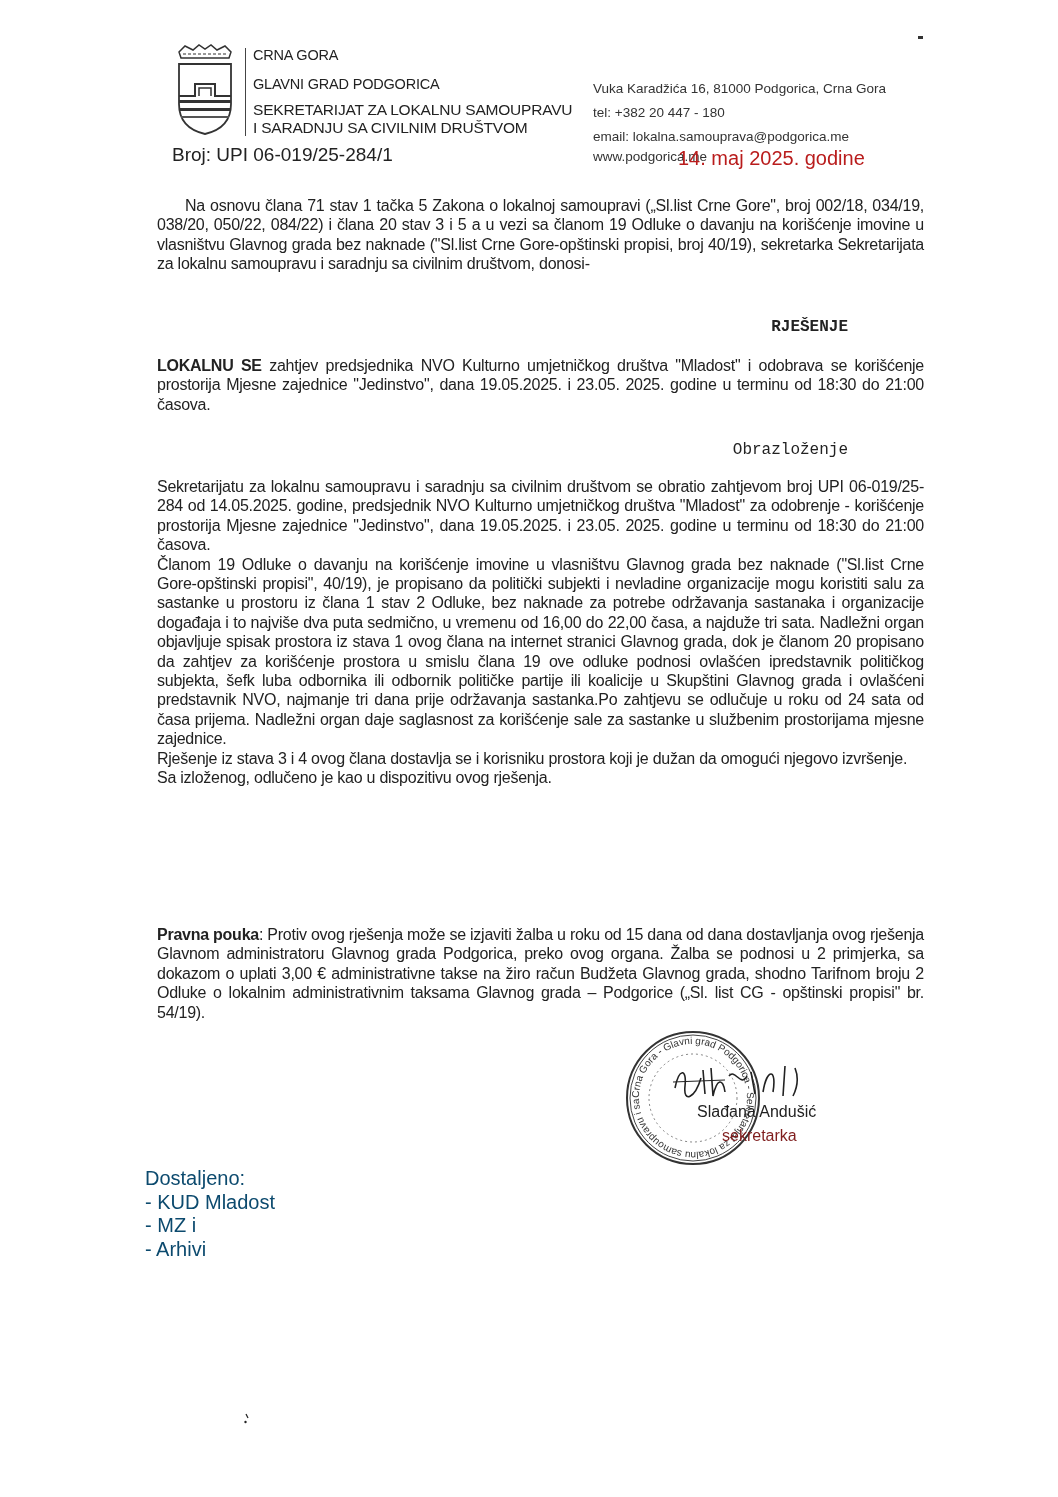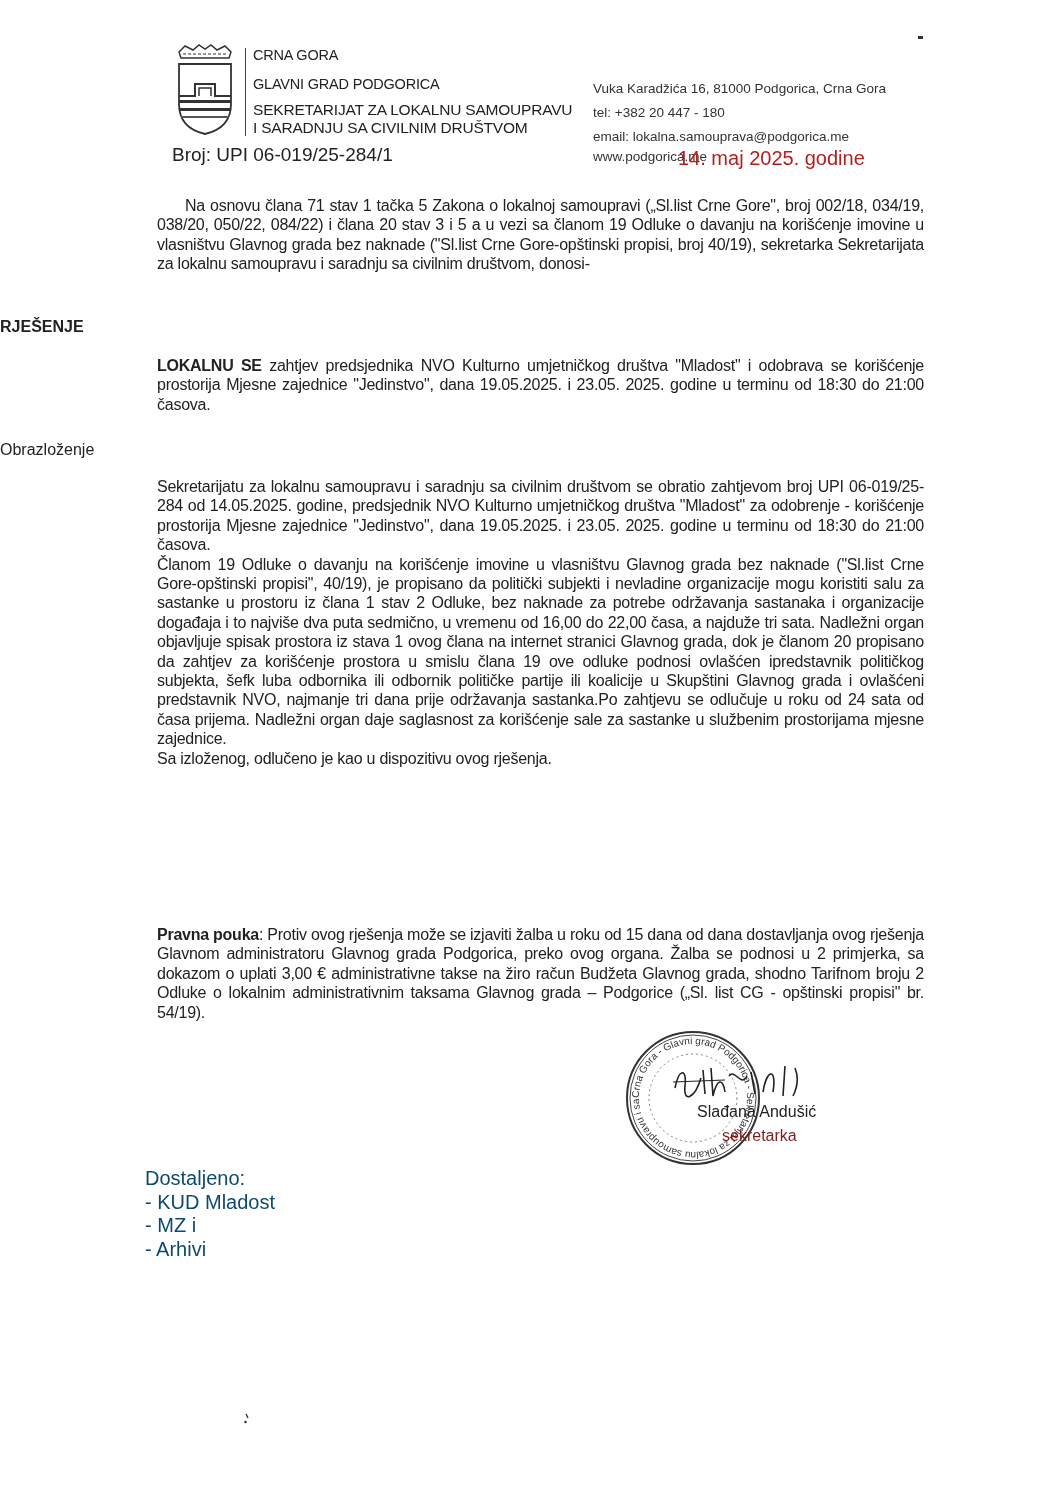--- a/index.html
+++ b/index.html
@@ -16,21 +16,21 @@
   .contact { position: absolute; left: 593px; top: 56px; font-size: 13.5px; color: #333; }
   .contact div { position: absolute; white-space: nowrap; margin-top: 25px; }
 
   .broj { position: absolute; left: 172px; top: 144px; font-size: 19px; color: #222; white-space: nowrap; }
   .date { position: absolute; left: 678px; top: 147px; font-size: 20px; color: #b91c1c; white-space: nowrap; }
 
   .text { position: absolute; left: 157px; width: 767px; font-size: 16px; line-height: 19.4px;
           text-align: justify; color: #222; letter-spacing: -0.25px; }
   .text p { margin: 0; }
   .indent { text-indent: 28px; }
-  .heading { position: absolute; left: 0; width: 848px; text-align: left; font-size: 16px; color: #222; }
+  .heading { position: absolute; left: 0; width: 848px; text-align: right; font-size: 16px; color: #222; font-family: Liberation Mono, monospace; }
   .bold { font-weight: bold; }
 
   .stamp { position: absolute; left: 623px; top: 1028px; width: 140px; height: 140px; }
   .signature { position: absolute; left: 665px; top: 1058px; width: 160px; height: 50px; }
   .signer { position: absolute; left: 697px; top: 1103px; font-size: 16px; white-space: nowrap; color: #222; }
   .signer-title { position: absolute; left: 722px; top: 1127px; font-size: 16px; white-space: nowrap; color: #7f1d1d; }
 
   .dostavljeno { position: absolute; left: 145px; top: 1167px; font-size: 20px; line-height: 23.5px; color: #0c4a6e; }
   .dostavljeno div { white-space: nowrap; }
 
@@ -80,20 +80,21 @@
 
   <div class="text" style="top:356px">
     <p><span class="bold">LOKALNU SE</span><span> zahtjev  predsjednika NVO Kulturno umjetničkog društva "Mladost" i odobrava se korišćenje prostorija Mjesne zajednice "Jedinstvo", dana 19.05.2025. i 23.05. 2025. godine u terminu od 18:30 do 21:00 časova.</span></p>
   </div>
 
   <div class="heading" style="top:441px">Obrazloženje</div>
 
   <div class="text" style="top:477px">
     <p>Sekretarijatu za lokalnu samoupravu i saradnju sa civilnim društvom se obratio zahtjevom broj UPI 06-019/25-284 od 14.05.2025. godine,  predsjednik NVO Kulturno umjetničkog društva "Mladost" za odobrenje -  korišćenje prostorija Mjesne zajednice "Jedinstvo", dana 19.05.2025. i 23.05. 2025. godine u terminu od 18:30 do 21:00 časova.</p>
     <p>Članom 19 Odluke o davanju na korišćenje imovine u vlasništvu Glavnog grada bez naknade ("Sl.list Crne Gore-opštinski propisi", 40/19),  je propisano da politički subjekti i nevladine organizacije mogu koristiti salu za sastanke u prostoru iz člana 1 stav 2 Odluke, bez naknade za potrebe održavanja sastanaka i organizacije događaja i to najviše dva puta sedmično, u vremenu od 16,00 do 22,00 časa, a najduže tri sata. Nadležni organ objavljuje spisak prostora iz stava 1 ovog člana na internet stranici Glavnog grada, dok je članom 20 propisano  da zahtjev za korišćenje prostora u smislu člana 19 ove odluke podnosi ovlašćen ipredstavnik političkog subjekta, šefk luba odbornika ili odbornik političke partije ili koalicije u Skupštini Glavnog grada i ovlašćeni predstavnik NVO, najmanje tri dana prije održavanja sastanka.Po zahtjevu se odlučuje u roku od 24 sata od časa prijema. Nadležni organ daje saglasnost za korišćenje sale za sastanke u službenim prostorijama mjesne zajednice.</p>
+    <p>Rješenje iz stava 3 i 4 ovog člana dostavlja se i korisniku prostora koji je dužan da omogući njegovo izvršenje.</p>
     <p>Sa izloženog, odlučeno je kao u dispozitivu ovog rješenja.</p>
   </div>
 
   <div class="text" style="top:925px">
     <p><span class="bold">Pravna pouka</span><span>: Protiv ovog rješenja može se izjaviti žalba u roku od 15 dana od dana dostavljanja ovog rješenja Glavnom administratoru Glavnog grada Podgorica, preko ovog organa. Žalba se podnosi u 2 primjerka, sa dokazom o uplati 3,00 € administrativne takse na žiro račun Budžeta Glavnog grada, shodno Tarifnom broju 2 Odluke o lokalnim administrativnim taksama Glavnog grada – Podgorice („Sl. list CG - opštinski propisi" br. 54/19).</span></p>
   </div>
 
   <svg class="stamp" viewBox="0 0 140 140">
     <circle cx="70" cy="70" r="66" fill="none" stroke="#333" stroke-width="2"></circle>
     <circle cx="70" cy="70" r="63" fill="none" stroke="#444" stroke-width="1"></circle>

